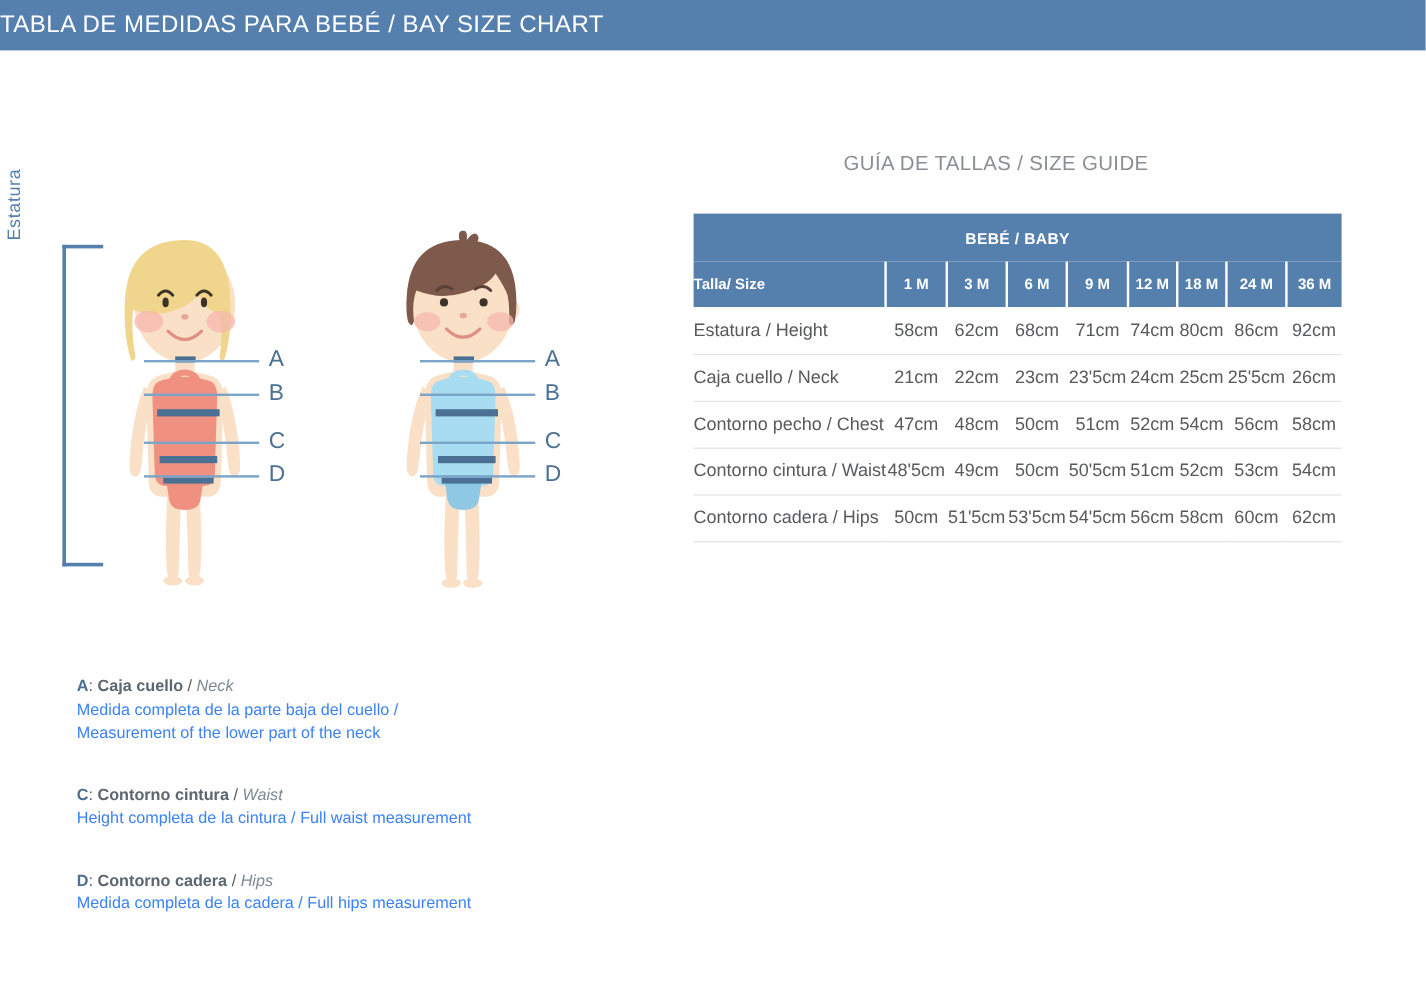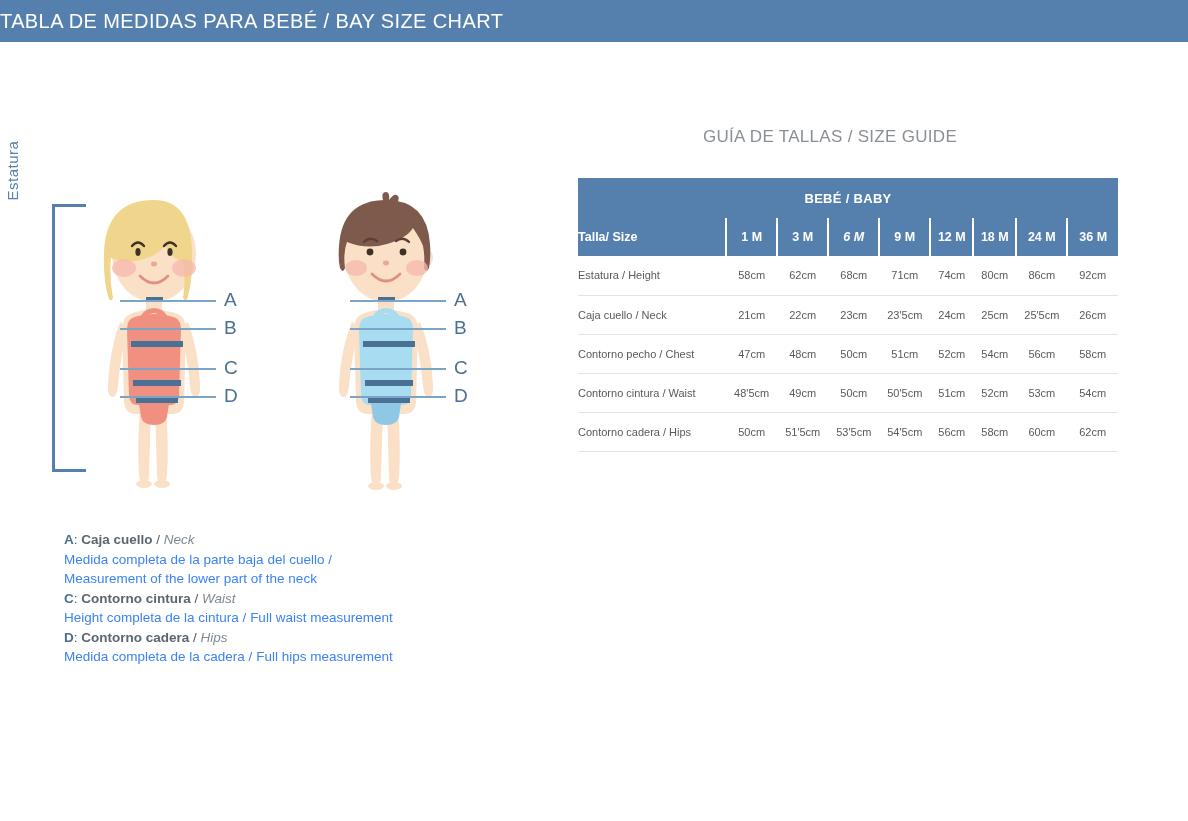--- a/index.html
+++ b/index.html
@@ -62,21 +62,21 @@
   .callout-letter {
     position:absolute; color:#4a7094; font-size:19px; line-height:19px;
   }
 
   
   #legend {
     position:absolute; left:64px; top:530px; width:380px;
     font-size:13.5px; line-height:19.5px;
   }
   .legend-group { margin-bottom:0px; }
-  .legend-head { color:#58595b; }
+  .legend-head { color:#58595b;margin-top:32px; }
   .legend-letter { color:#4a7094; font-weight:bold; }
   .legend-term { color:#5b6670; font-weight:bold; }
   .legend-en { color:#7d8a93; font-style:italic; }
   .legend-desc { color:#3b82f6; }
   .legend-desc .it { }
 
   
   #guide-title {
     position:absolute; left:703px; top:127px;
     font-size:17px; color:#8a8f94; letter-spacing:.3px; white-space:nowrap;
@@ -101,21 +101,21 @@
     font-weight:bold; font-size:12.5px;
     border-left:2px solid #ffffff;
   }
   .thead-sizes th.lbl {
     text-align:left; padding-left:8px; border-left:none;
     font-weight:bold;
   }
 
   tbody tr { border-bottom:1px solid #e3e3e3; }
   tbody td {
-    height:39px; text-align:center; color:#58595b; font-size:11px;
+    height:39px; text-align:center; color:#58595b; font-size:15px;
     background:#ffffff;
   }
   tbody td.rowlbl { text-align:left; padding-left:8px; white-space:nowrap; }
 </style>
 </head>
 <body>
 
 <div id="banner">
   <div id="banner-title">TABLA DE MEDIDAS PARA BEBÉ / BAY SIZE CHART</div>
 </div>
@@ -273,21 +273,21 @@
 
 <table id="size-table">
   <thead>
     <tr class="thead-top">
       <th colspan="9">BEBÉ / BABY</th>
     </tr>
     <tr class="thead-sizes">
       <th class="lbl" style="width:150px;">Talla/ Size</th>
       <th style="width:52px;text-align:center;">1 M</th>
       <th style="width:52px;">3 M</th>
-      <th style="width:52px;font-style:italic;">6 M</th>
+      <th style="width:52px;">6 M</th>
       <th style="width:52px;">9 M</th>
       <th style="width:44px;">12 M</th>
       <th style="width:44px;">18 M</th>
       <th style="width:52px;">24 M</th>
       <th style="width:52px;">36 M</th>
     </tr>
   </thead>
   <tbody>
     <tr>
       <td class="rowlbl">Estatura / Height</td>

